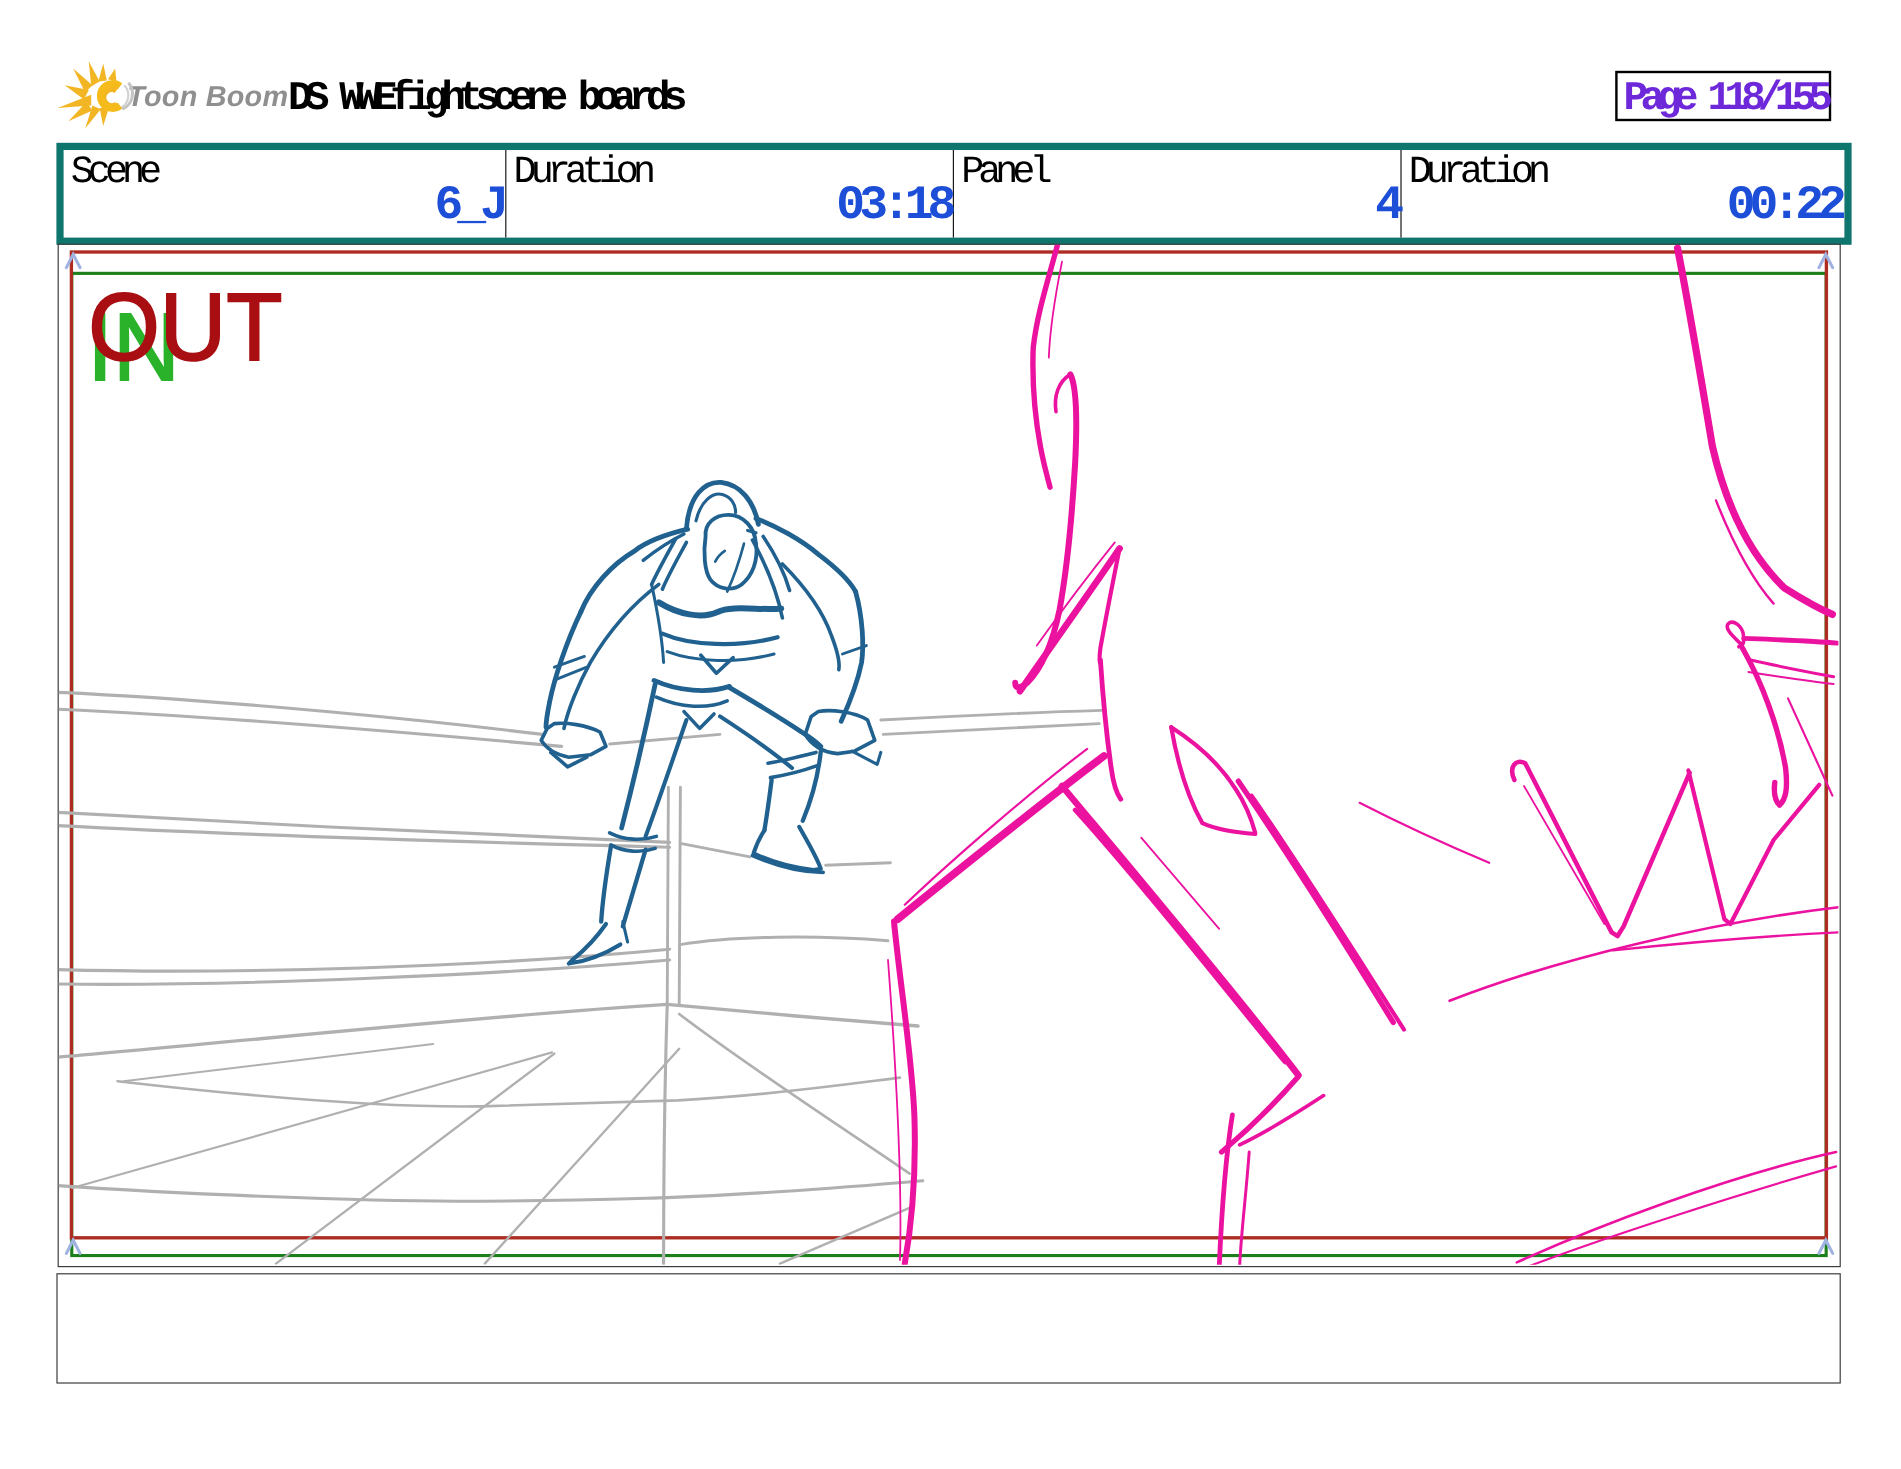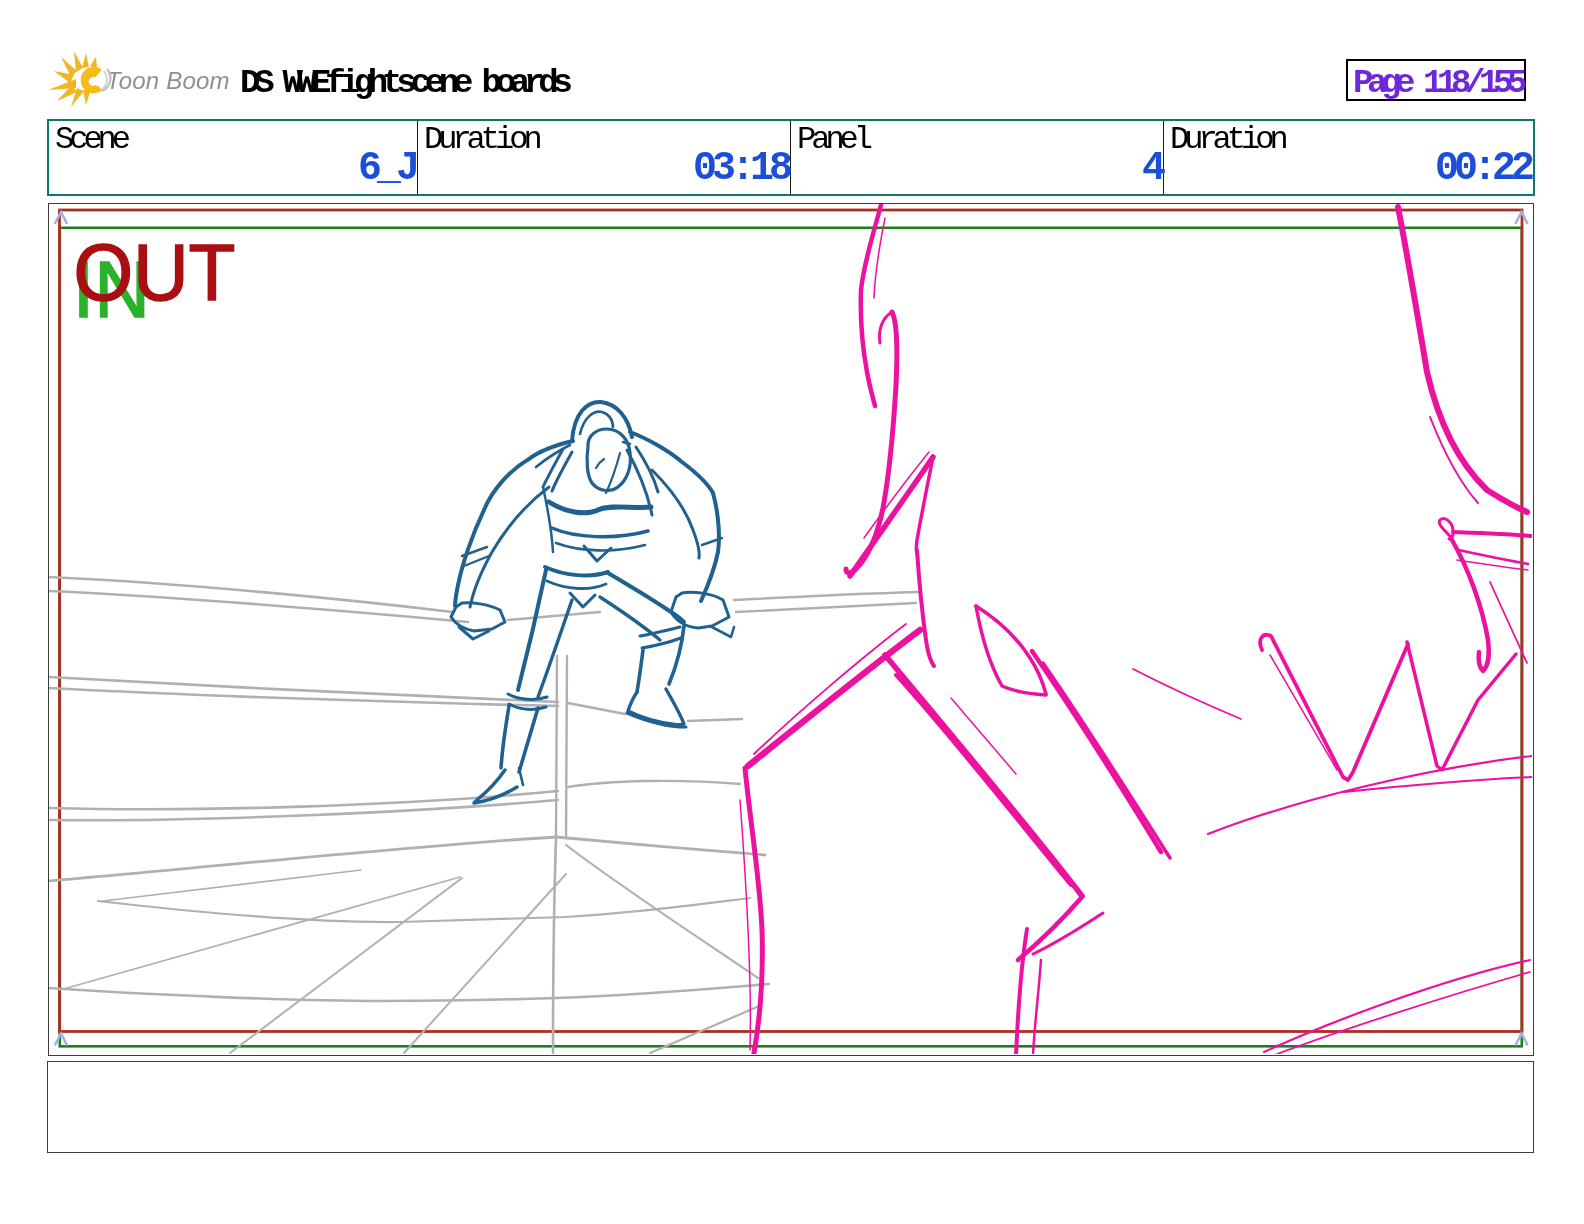--- a/index.html
+++ b/index.html
@@ -2,27 +2,27 @@
 <html><head>
 <meta charset="utf-8">
 <style>
   html,body{margin:0;padding:0;}
   body{width:1584px;height:1224px;background:#ffffff;position:relative;overflow:hidden;
        font-family:"Liberation Mono",monospace;}
   .abs{position:absolute;}
   #title{left:240px;top:64px;font-size:34px;font-weight:bold;letter-spacing:-6.2px;color:#000;white-space:pre;}
   #pagebox{left:1346px;top:59px;width:176px;height:38px;border:2px solid #000;}
   #pagetext{left:1353px;top:64px;font-size:34px;font-weight:bold;letter-spacing:-6.4px;color:#6d28d9;white-space:pre;}
-  #tbl{left:47px;top:119px;width:1484px;height:73px;border:2px solid #0f766e;}
+  #tbl{left:47px;top:119px;width:1484px;height:73px;border:6px solid #0f766e;}
   .cell{position:absolute;top:0;height:73px;border-right:1px solid #1a1a1a;}
   .lbl{position:absolute;left:6px;top:0px;font-size:32px;letter-spacing:-5px;color:#000;white-space:pre;}
   .val{position:absolute;right:2px;bottom:3px;font-size:40px;letter-spacing:-5px;color:#1d4ed8;white-space:pre;font-weight:bold;}
   #panel{left:48px;top:203px;width:1484px;height:851px;border:1px solid #3c3c3c;}
   #caption{left:47px;top:1061px;width:1485px;height:90px;border:1px solid #3c3c3c;}
-  #logotext{left:106px;top:67px;font-size:24px;font-weight:normal;font-style:italic;color:#8f8f8f;
+  #logotext{left:106px;top:67px;font-size:24px;font-weight:bold;font-style:italic;color:#8f8f8f;
             font-family:"Liberation Sans",sans-serif;letter-spacing:0.2px;}
 </style>
 </head>
 <body>
   <div class="abs" id="pagebox"></div>
   <div class="abs" id="pagetext">Page 118/155</div>
   <div class="abs" id="title">DS WWEfightscene boards</div>
   <div class="abs" id="logotext">Toon Boom</div>
   <div class="abs" id="tbl">
     <div class="cell" style="left:0;width:368px;">

